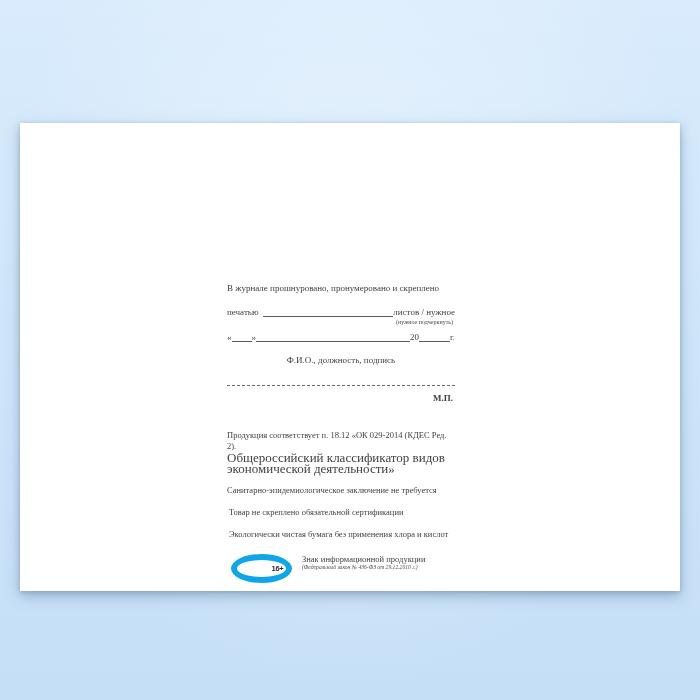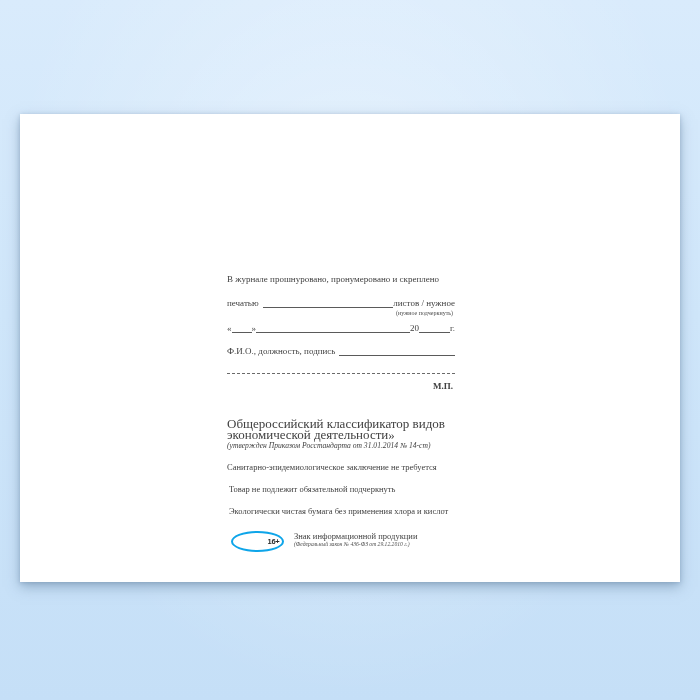--- a/index.html
+++ b/index.html
@@ -14,21 +14,21 @@
     position: relative;
     width: 700px;
     height: 700px;
     background:
       radial-gradient(ellipse at 50% 35%, rgba(255,255,255,0.40), rgba(255,255,255,0) 70%),
       linear-gradient(180deg, #d9ebfc 0%, #cfe6fa 45%, #c5dff7 100%);
   }
   .page {
     position: absolute;
     left: 20px;
-    top: 114px;
+    top: 123px;
     width: 660px;
     height: 468px;
     background: #ffffff;
     box-shadow: 0 5px 12px rgba(96, 126, 158, 0.50), 0 1px 4px rgba(96, 126, 158, 0.35);
   }
   .content {
     position: absolute;
     left: 207px;
     top: 160px;
     width: 228px;
@@ -53,21 +53,21 @@
   .gap4 { width: 4px; }
   .line1 { margin-bottom: 13px; }
   .note-right {
     text-align: right;
     font-size: 6px;
     line-height: 7px;
     color: #4a4a4a;
     margin: 1px 2px 6px 0;
   }
   .date-row { margin-bottom: 12px; }
-  .fio-row { margin-bottom: 16px; }
+  .fio-row { margin-bottom: 16px; flex-direction: column; }
   .dash-line {
     height: 1px;
     margin-bottom: 7px;
     background: repeating-linear-gradient(90deg, #6a6a6a 0 3px, transparent 3px 5px);
   }
   .mp {
     text-align: right;
     padding-right: 2px;
     margin-bottom: 26px;
     font-weight: bold;
@@ -86,21 +86,21 @@
   .age-row {
     display: flex;
     align-items: flex-start;
     margin-top: 14px;
   }
   .age-badge {
     flex: 0 0 auto;
     margin-left: 4px;
     width: 17px;
     height: 17px;
-    border: 2px solid #0ea5e9;
+    border: 6px solid #0ea5e9;
     border-radius: 50%;
     display: flex;
     align-items: center;
     justify-content: center;
     font-family: "Liberation Sans", sans-serif;
     font-weight: bold;
     font-size: 7.5px;
     color: #2b2b2b;
     letter-spacing: -0.3px;
     padding-left: 32px;
@@ -145,26 +145,26 @@
         <span>Ф.И.О., должность, подпись</span>
         <span class="gap4"></span>
         <span class="fill grow"></span>
       </div>
 
       <div class="dash-line"></div>
 
       <div class="mp">М.П.</div>
 
       <div class="compliance">
+        <div class="c1">Продукция соответствует п. 18.12 «ОК 029-2014 (КДЕС Ред. 2).</div>
         <div class="c2">Общероссийский классификатор видов экономической деятельности»</div>
-        <div class="c3">(утвержден Приказом Росстандарта от 31.01.2014 № 14-ст)</div>
       </div>
 
       <div class="statement">Санитарно-эпидемиологическое заключение не требуется</div>
-      <div class="statement indent">Товар не подлежит обязательной подчеркнуть</div>
+      <div class="statement indent">Товар не скреплено обязательной сертификации</div>
       <div class="statement indent">Экологически чистая бумага без применения хлора и кислот</div>
 
       <div class="age-row">
         <div class="age-badge">16+</div>
         <div class="age-text">
           <div class="age-label">Знак информационной продукции</div>
           <div class="age-note">(Федеральный закон № 436-ФЗ от 29.12.2010 г.)</div>
         </div>
       </div>
 

